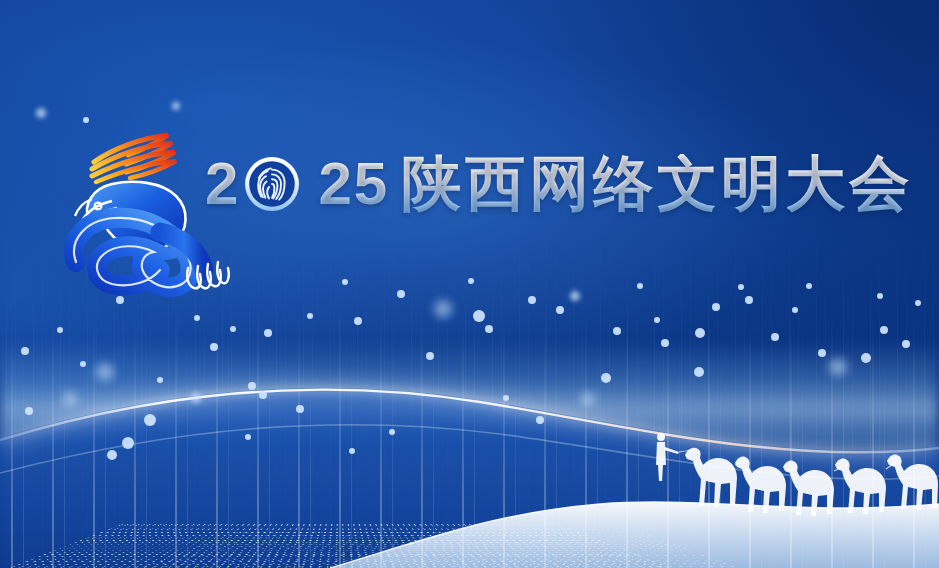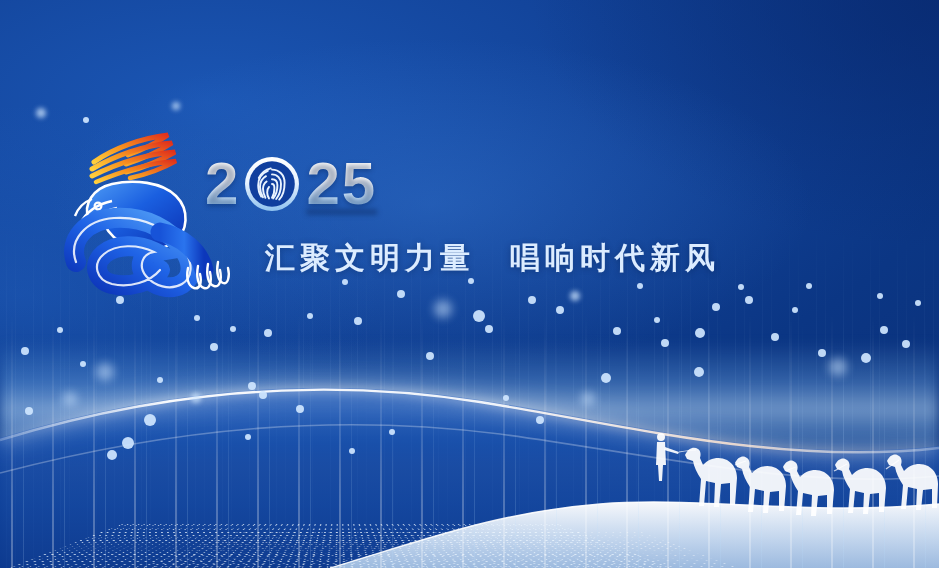--- a/index.html
+++ b/index.html
@@ -121,21 +121,21 @@
     line-height: 1;
     background: linear-gradient(to bottom, #ffffff 0%, #ffffff 42%, #d9ecff 62%, #9fcdf6 88%, #79b6ec 100%);
     -webkit-background-clip: text;
     background-clip: text;
     color: transparent;
     text-shadow: 0 2px 5px rgba(3,26,72,.35);
     white-space: nowrap;
   }
   #title-pre { margin-right: 1px; }
   #fingerprint-zero { width: 60px; height: 60px; margin: 0 1px; flex: 0 0 auto; }
-  #title-post { margin-left: 3px; text-decoration: underline; }
+  #title-post { margin-left: 15px; }
   #title-cn { margin-left: 12px; letter-spacing: 4px; }
 
   #subtitle {
     position: absolute; left: 0; right: 0; top: 238px;
     text-align: center;
     font-size: 30px;
     font-weight: bold;
     letter-spacing: 5px;
     color: #dcecff;
     text-shadow: 0 1px 6px rgba(4,30,80,.45);
@@ -359,23 +359,23 @@
         <path d="M50,50 C53,50 54,53 54,57 C54,64 52,70 50,73"></path>
         <path d="M43,28 C33,32 27,41 27,52 C27,60 29,66 32,71"></path>
         <path d="M40,37 C33,41 30,47 30,55 C30,62 32,67 35,72"></path>
         <path d="M41,46 C37,49 35,53 35,58 C35,64 37,69 39,73"></path>
         <path d="M45,55 C43,57 42,60 42,64 C42,68 43,71 45,74"></path>
         <path d="M28,40 C32,32 39,26 48,24"></path>
       </g>
     </svg>
 
     <span class="title-text" id="title-post">25</span>
+    <span class="title-text" id="title-cn">陕西网络文明大会</span>
   </div>
 
-  <div id="subtitle">汇聚文明力量　唱响时代新风</div>
 
 
   <svg id="camels" viewBox="0 0 290 105">
     <g fill="#ffffff" fill-opacity=".93">
 
       <g>
         <circle cx="12" cy="16" r="4"></circle>
         <path d="M8,21 L16,21 L17,44 L14,44 L13,60 L10,60 L9,44 L7,44 Z"></path>
         <path d="M16,26 L30,31 L29,33 L15,29 Z"></path>
       </g>

